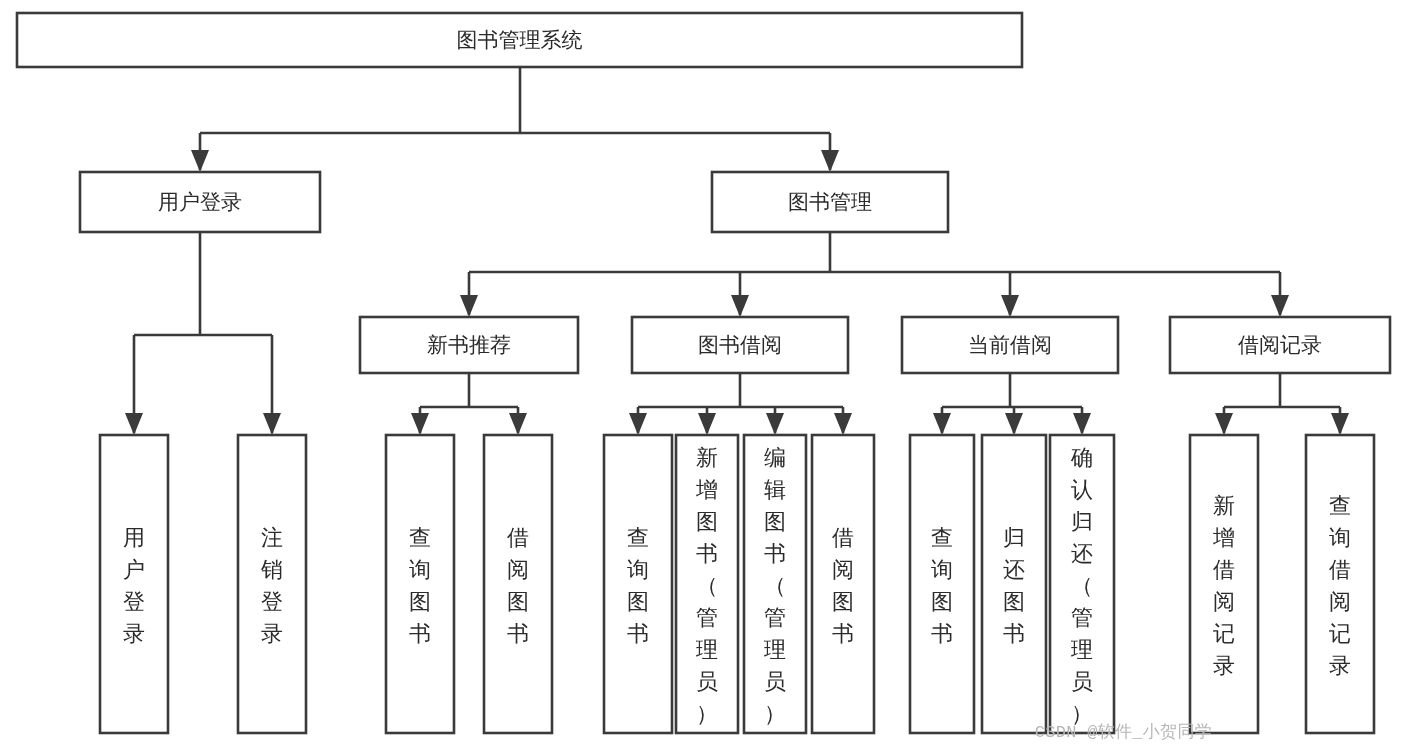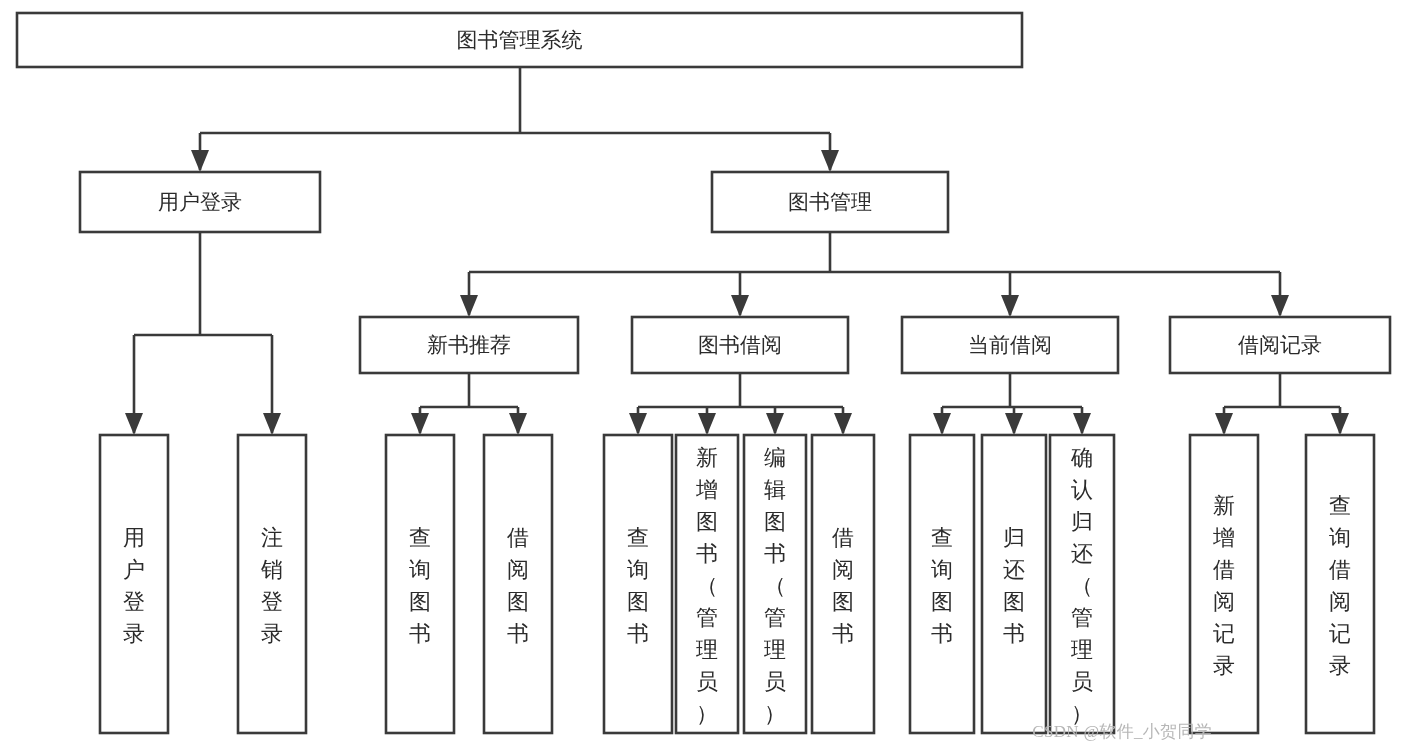--- a/index.html
+++ b/index.html
@@ -50,21 +50,21 @@
   .node-label-vertical {
     fill: #2b2b2b;
     font-family: "DejaVu Sans", "Liberation Sans", sans-serif;
     font-size: 22px;
     text-anchor: middle;
   }
   .watermark-text {
     position: absolute;
     right: 8px;
     bottom: 4px;
-    font-family: Liberation Serif, serif;
+    font-family: Liberation Mono, monospace;
     font-size: 17px;
     color: #b6b6b6;
     white-space: nowrap;
     letter-spacing: 0.3px;
     user-select: none;
   }
 </style>
 </head>
 <body>
 

